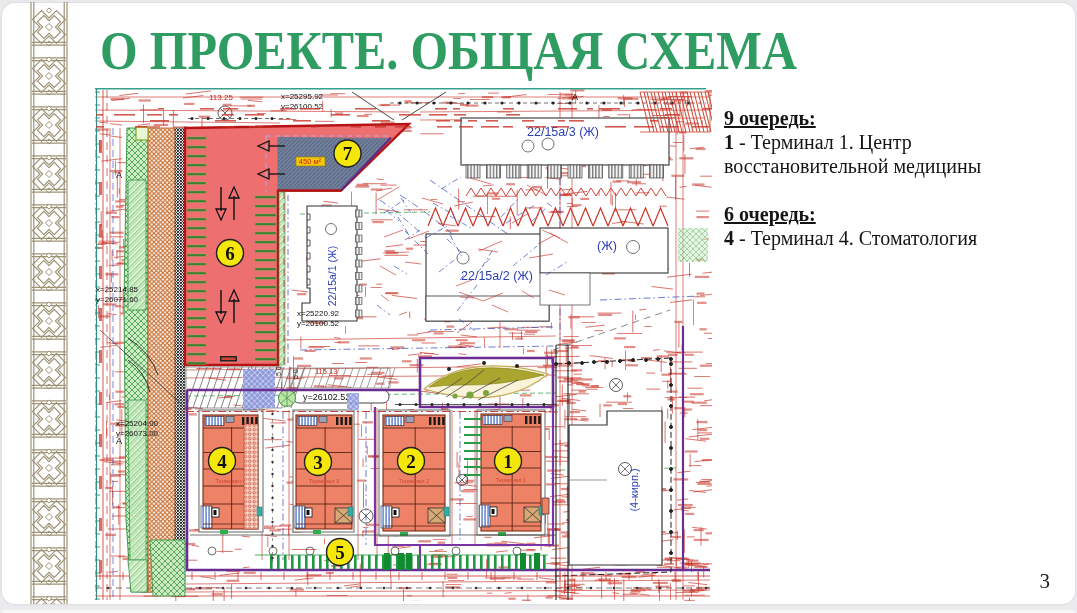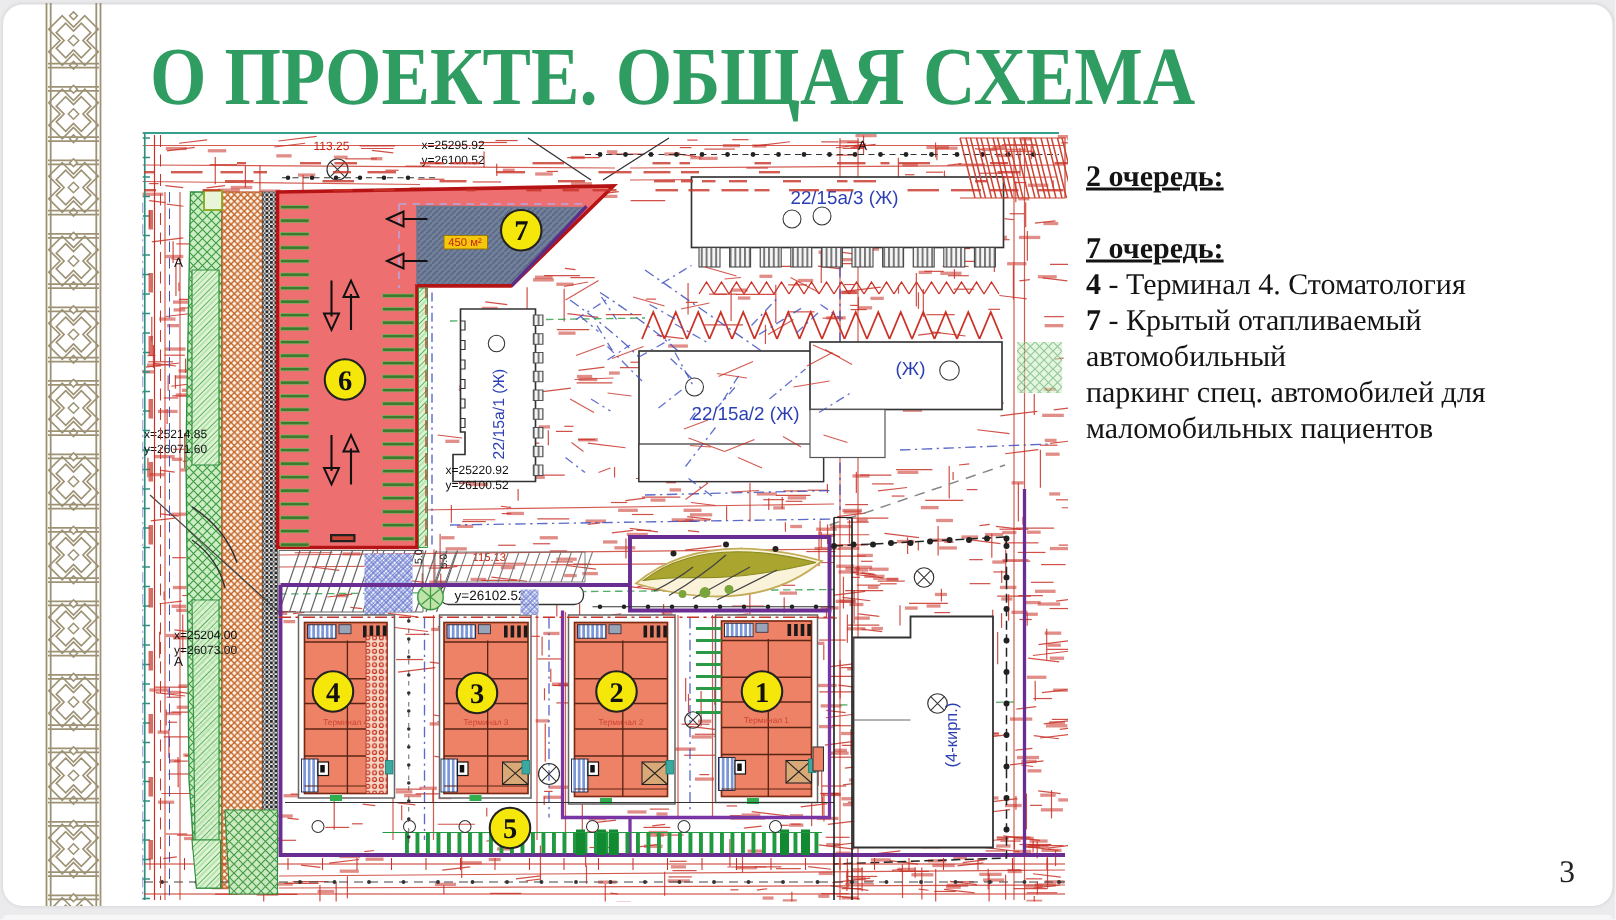--- a/index.html
+++ b/index.html
@@ -2176,21 +2176,21 @@
           <rect x="551" y="126" width="18" height="1.6" fill="#c83227" opacity="0.8"></rect>
           <rect x="605" y="126" width="21" height="1.6" fill="#c83227" opacity="0.8"></rect>
           <rect x="634" y="126" width="20" height="1.6" fill="#c83227" opacity="0.8"></rect>
           <rect x="660" y="126" width="19" height="1.6" fill="#c83227" opacity="0.8"></rect>
           <rect x="692" y="126" width="17" height="1.6" fill="#c83227" opacity="0.8"></rect>
         </g>
 </g>
     </svg>
 
 <div class="legend">
-<div class="hdr">2 очередь:</div>
+<div class="hdr">9 очередь:</div>
+<div><b>1</b> - Терминал 1. Центр<br>восстановительной медицины</div>
 <div class="sp"></div>
-<div class="hdr">7 очередь:</div>
+<div class="hdr">6 очередь:</div>
 <div><b>4</b> - Терминал 4. Стоматология</div>
-<div><b>7</b> - Крытый отапливаемый<br>автомобильный<br>паркинг спец. автомобилей для<br>маломобильных пациентов</div>
 </div>
 
 <div class="pnum">3</div>
 
 </div>
 </body></html>

